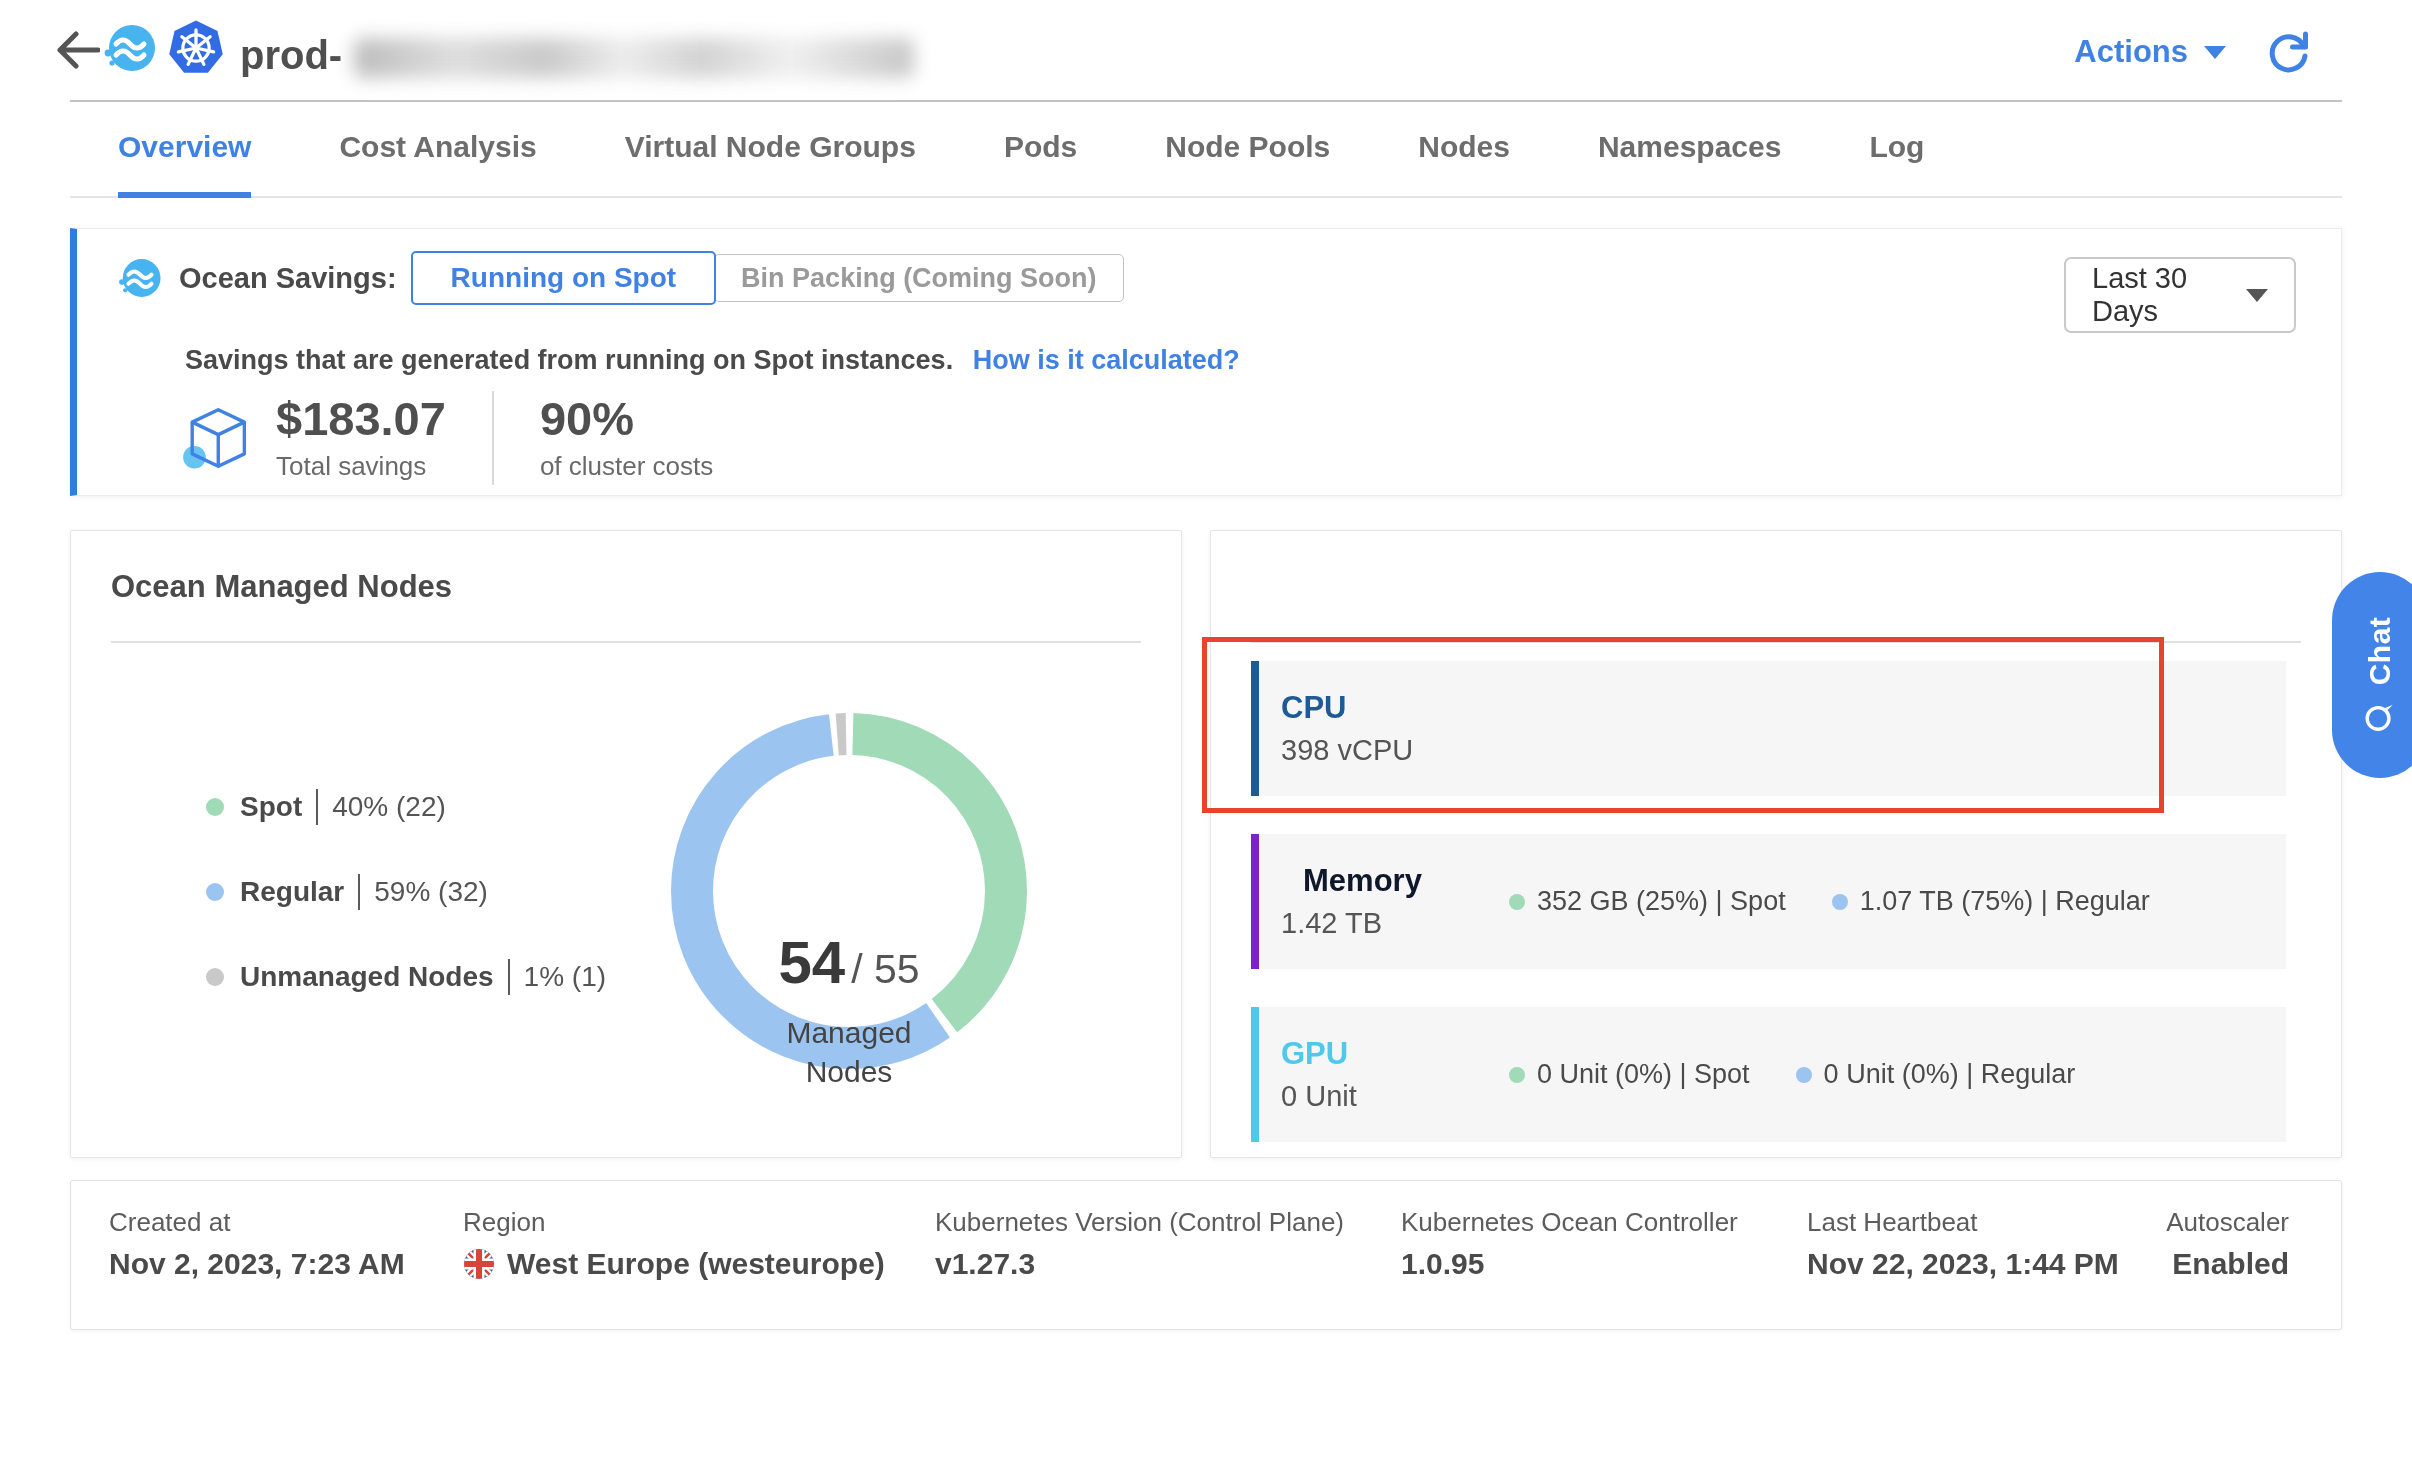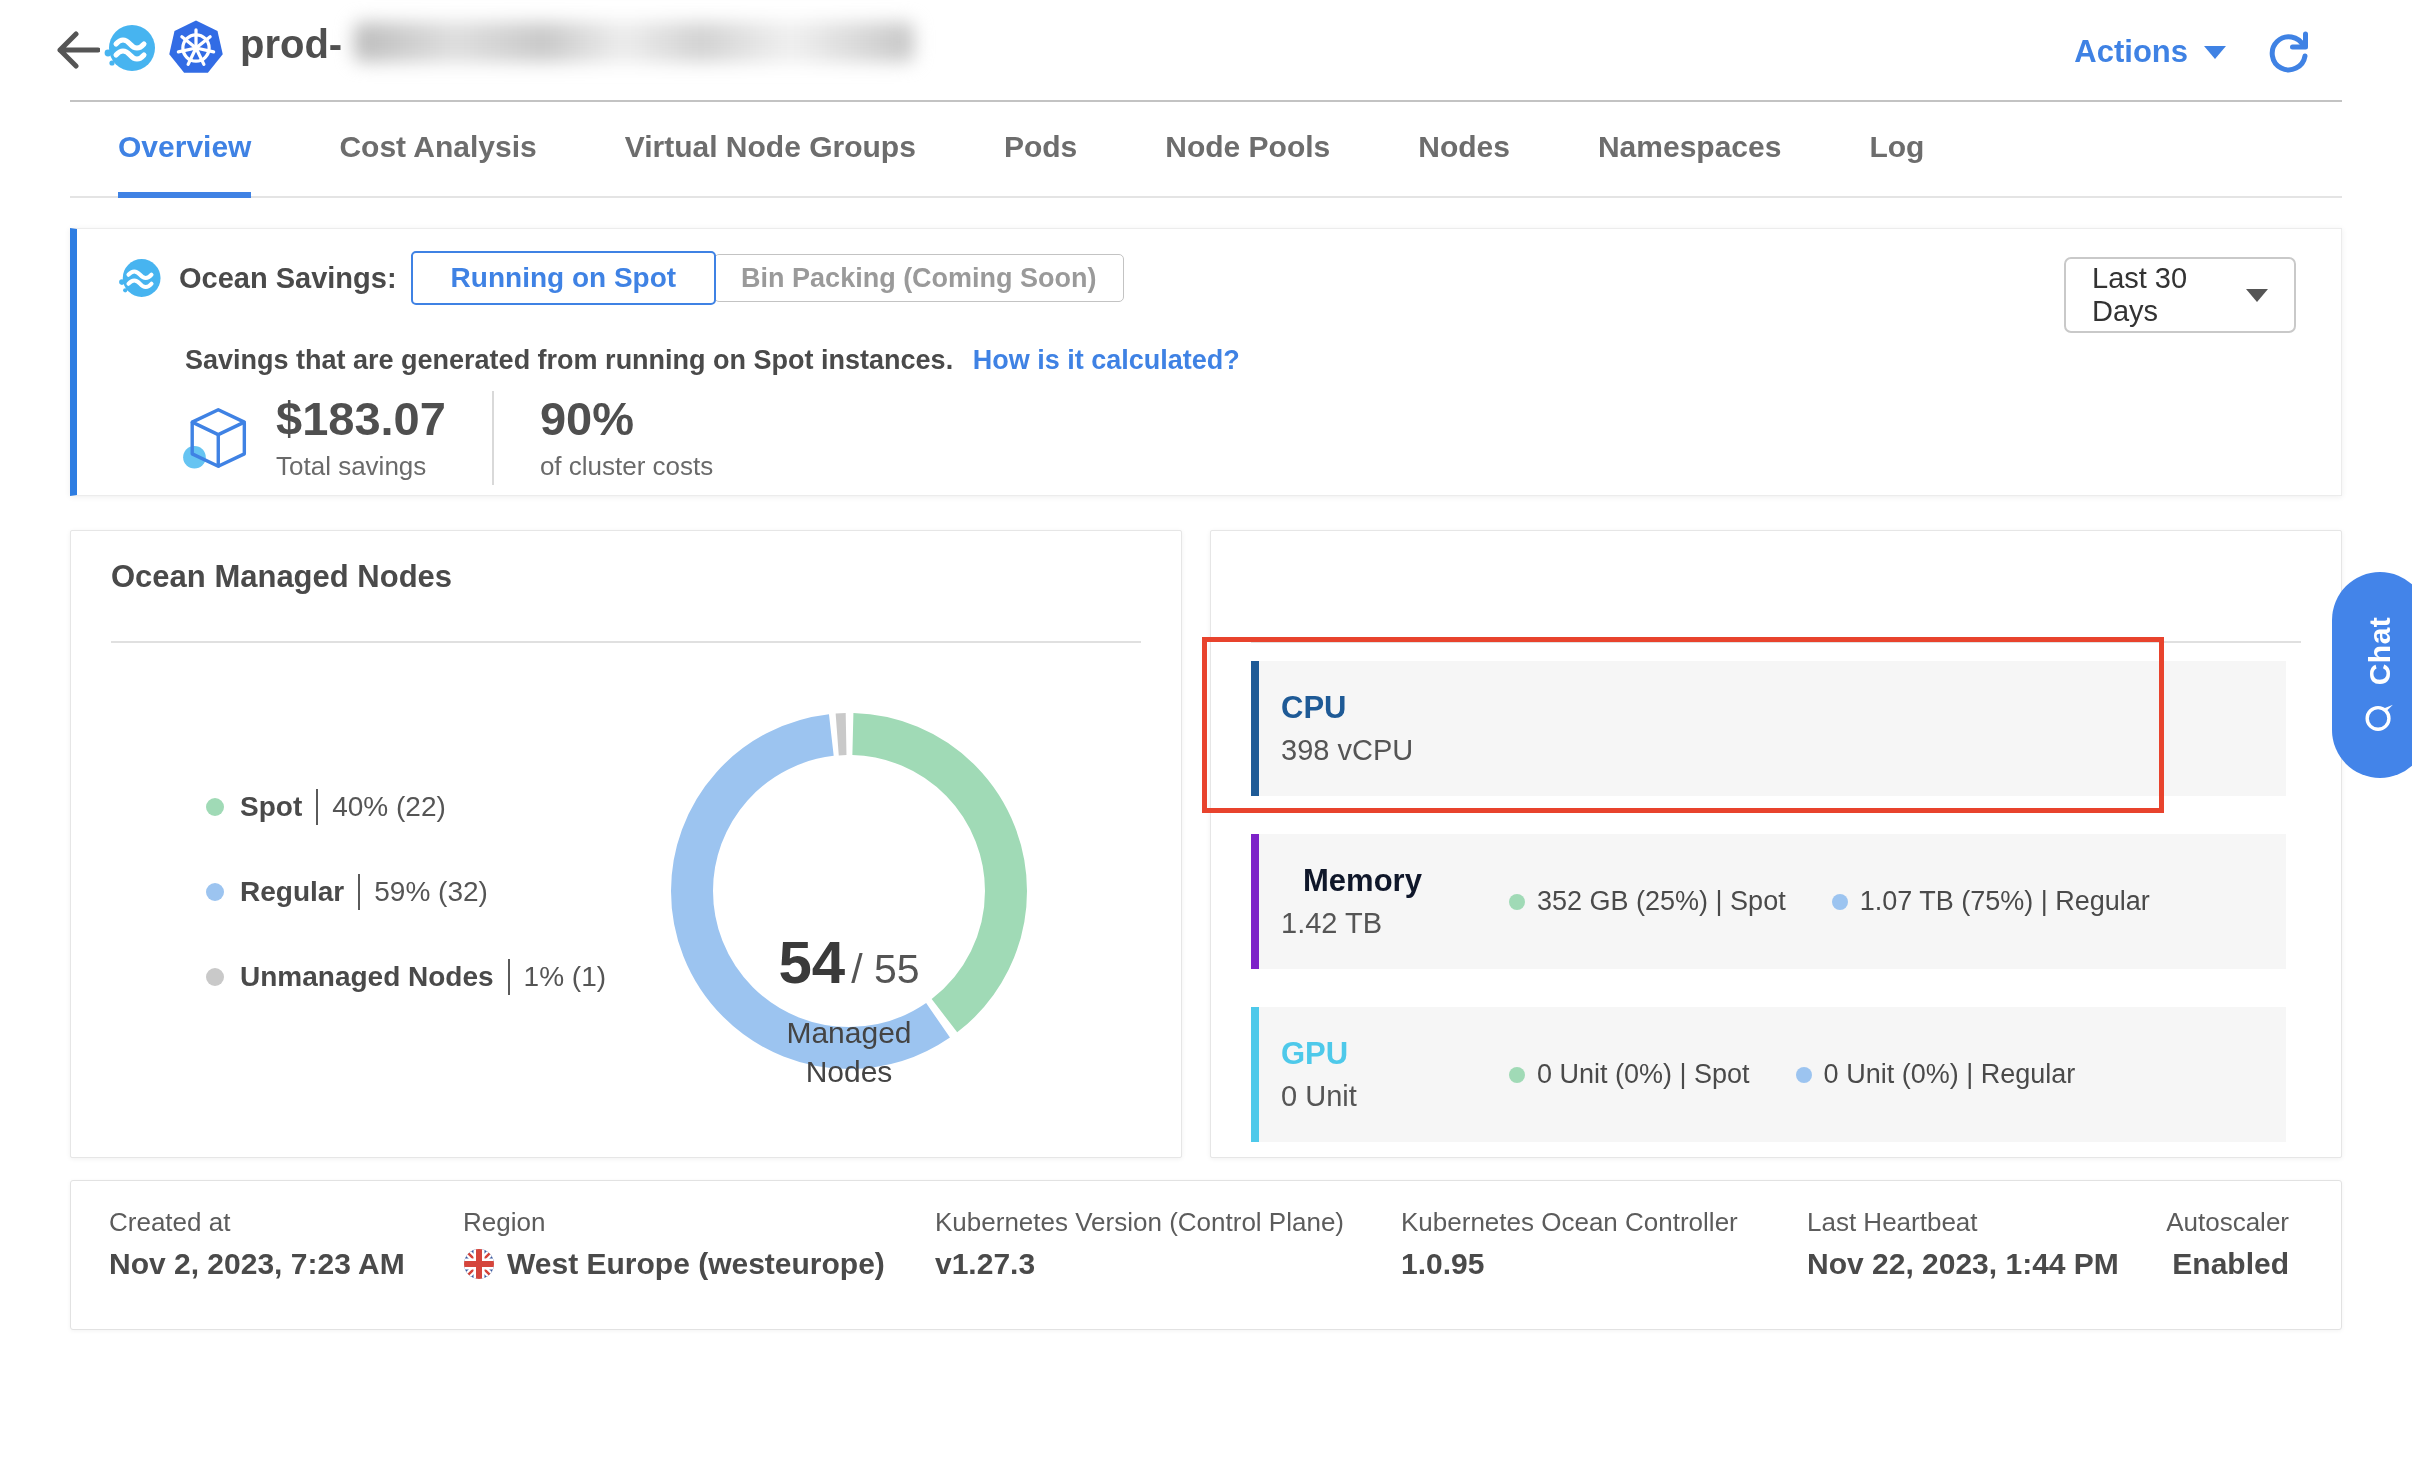--- a/index.html
+++ b/index.html
@@ -5,21 +5,21 @@
   html,body{margin:0;padding:0;}
   body{
     width:2412px;height:1478px;position:relative;overflow:hidden;
     background:#ffffff;font-family:"Liberation Sans",sans-serif;color:#4a4a4a;
   }
   
   .header{position:absolute;top:0;left:0;right:0;height:100px;background:#fff;}
   .back-btn{position:absolute;left:56px;top:30px;width:44px;height:40px;cursor:pointer;}
   .logo-wave{position:absolute;left:102px;top:20px;width:56px;height:56px;}
   .logo-k8s{position:absolute;left:166px;top:18px;width:60px;height:60px;}
-  .cluster-title{position:absolute;left:240px;top:22px;height:56px;display:flex;align-items:flex-start;
+  .cluster-title{position:absolute;left:240px;top:22px;height:56px;display:flex;align-items:flex-end;
     font-size:40px;font-weight:bold;color:#4f4f4f;}
   .blur-bar{display:inline-block;margin-left:12px;width:560px;height:40px;border-radius:8px;
     background:linear-gradient(90deg,#bcbcbc 0%,#dedede 18%,#c9c9c9 34%,#ededed 48%,#d2d2d2 62%,#f0f0f0 78%,#c6c6c6 100%);
     filter:blur(9px);}
   .actions-btn{position:absolute;right:186px;top:34px;display:flex;align-items:center;gap:16px;
     font-size:31px;font-weight:bold;color:#3f82e4;cursor:pointer;}
   .caret-down{width:0;height:0;border-left:11px solid transparent;border-right:11px solid transparent;
     border-top:13px solid #3f82e4;}
   .refresh-btn{position:absolute;right:100px;top:28px;width:48px;height:48px;cursor:pointer;}
   .header-rule{position:absolute;top:100px;left:70px;right:70px;height:2px;background:#c3c3c3;}
@@ -51,21 +51,21 @@
   .sav-metric{margin-left:26px;display:flex;flex-direction:column;}
   .sav-amount{font-size:47px;font-weight:bold;color:#4f4f4f;line-height:1.05;}
   .sav-caption{font-size:26px;color:#6a6a6a;margin-top:8px;}
   .v-div{width:2px;height:94px;background:#d9d9d9;margin:0 46px;}
 
   
   .card{position:absolute;top:530px;height:628px;background:#fff;border:1px solid #e6e6e6;
     border-radius:2px;box-shadow:0 1px 5px rgba(0,0,0,.06);box-sizing:border-box;}
   .card-nodes{left:70px;width:1112px;}
   .card-res{left:1210px;width:1132px;}
-  .card-title{position:absolute;left:40px;top:28px;font-size:31px;font-weight:bold;color:#4a4a4a;}
+  .card-title{position:absolute;left:40px;top:38px;font-size:31px;font-weight:bold;color:#4a4a4a;}
   .card-rule{position:absolute;top:110px;left:40px;right:40px;height:2px;background:#e0e0e0;}
 
   
   .legend{position:absolute;left:135px;top:256px;}
   .legend-item{display:flex;align-items:center;height:40px;margin-bottom:45px;}
   .dot{width:18px;height:18px;border-radius:50%;flex:0 0 auto;}
   .dot-spot{background:#a0dab6;}
   .dot-regular{background:#9cc4f0;}
   .dot-gray{background:#c9c9c9;}
   .legend-label{margin-left:16px;font-size:28px;font-weight:bold;color:#4a4a4a;}

